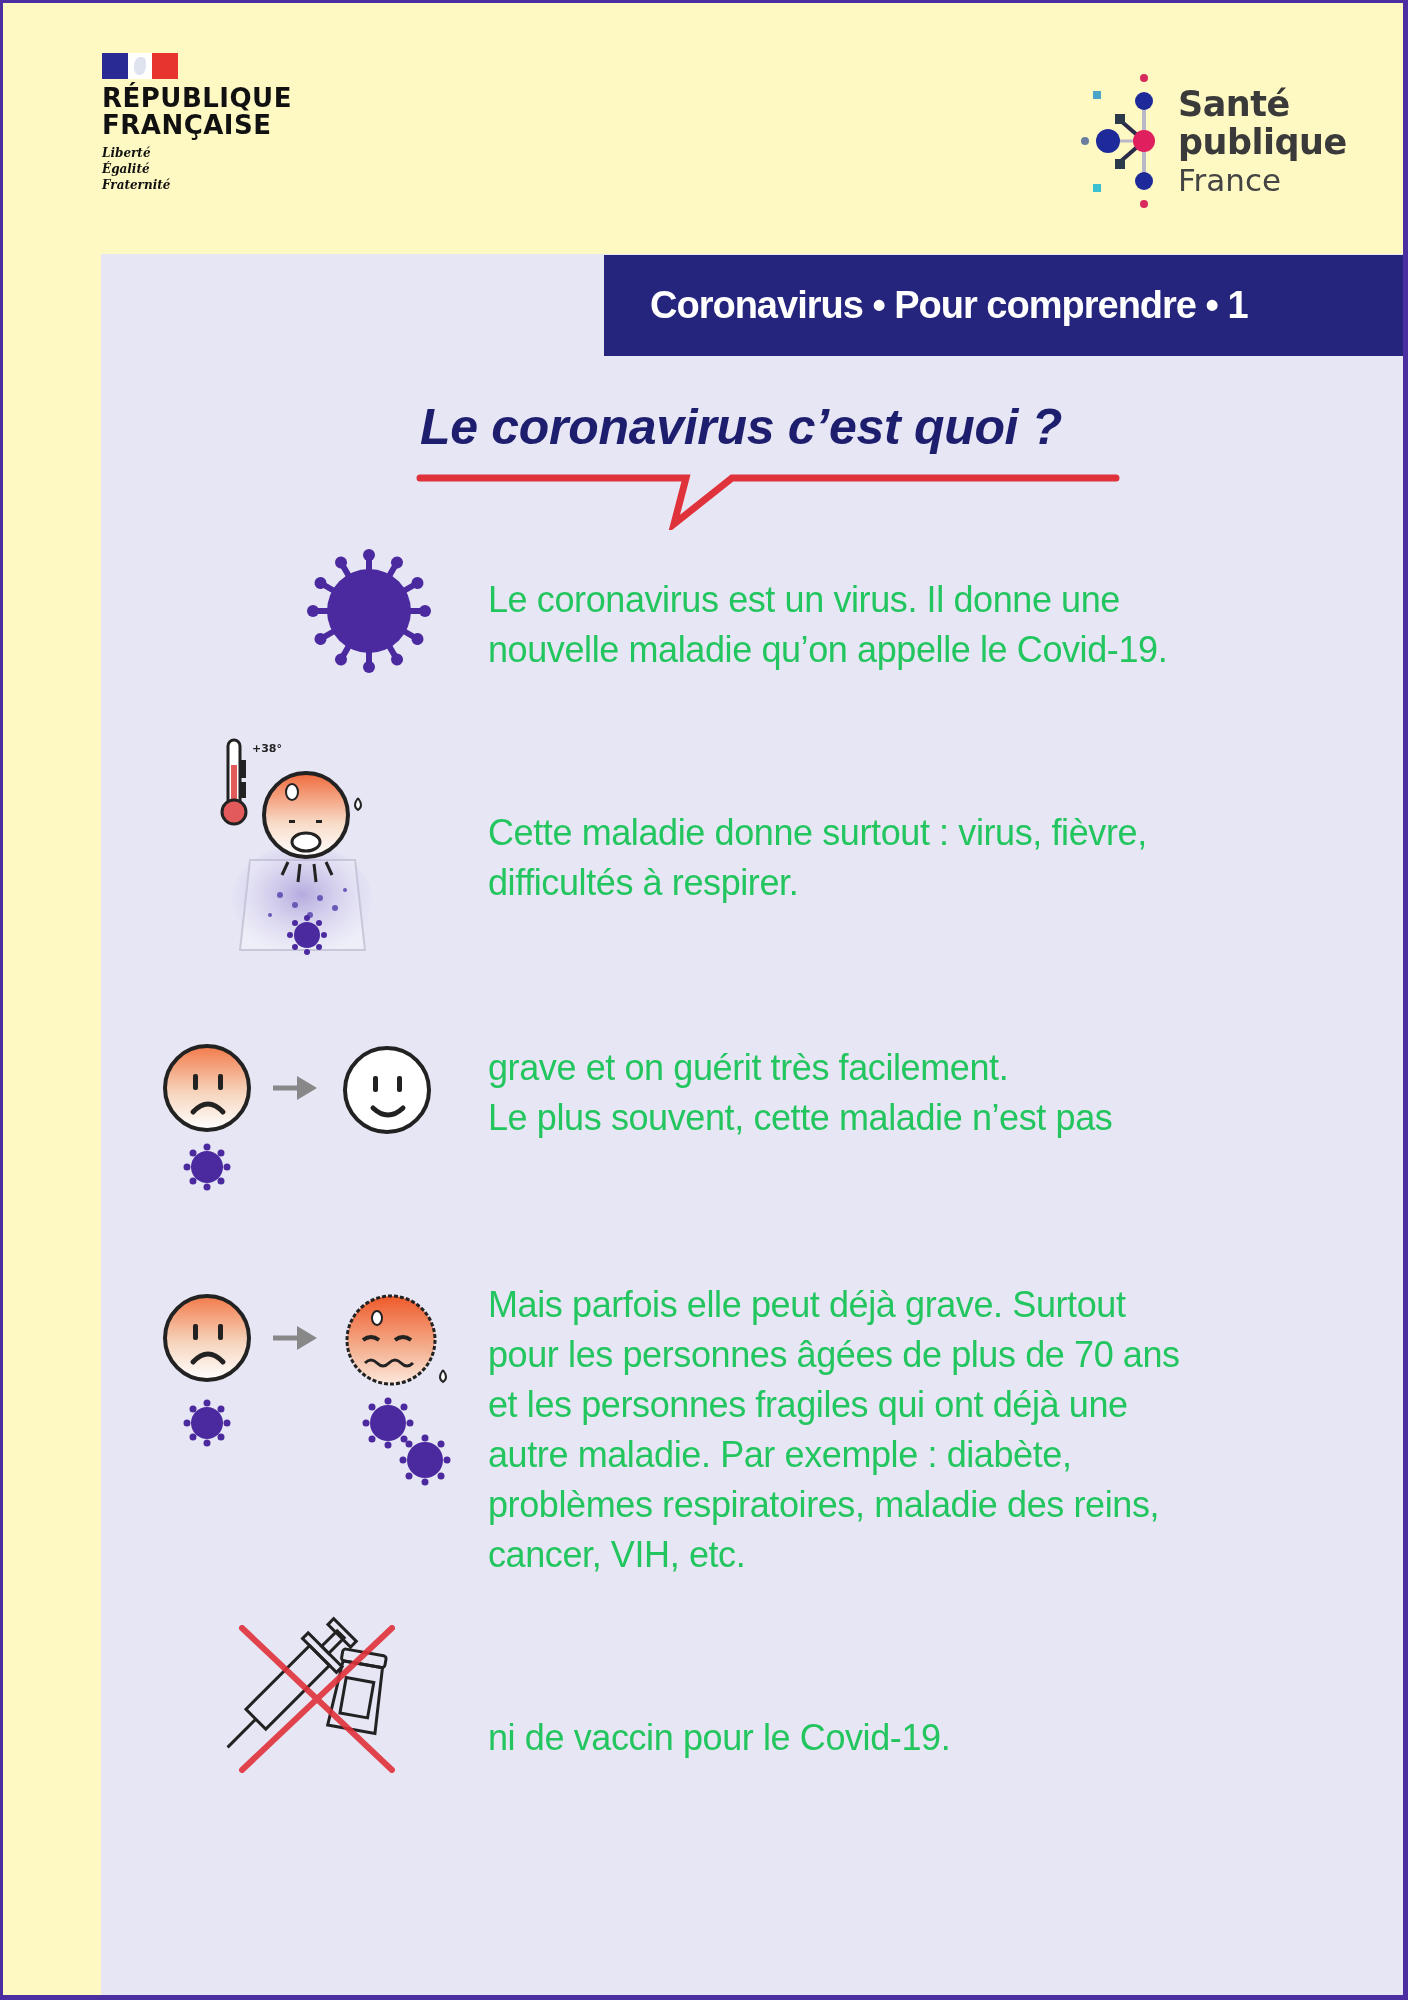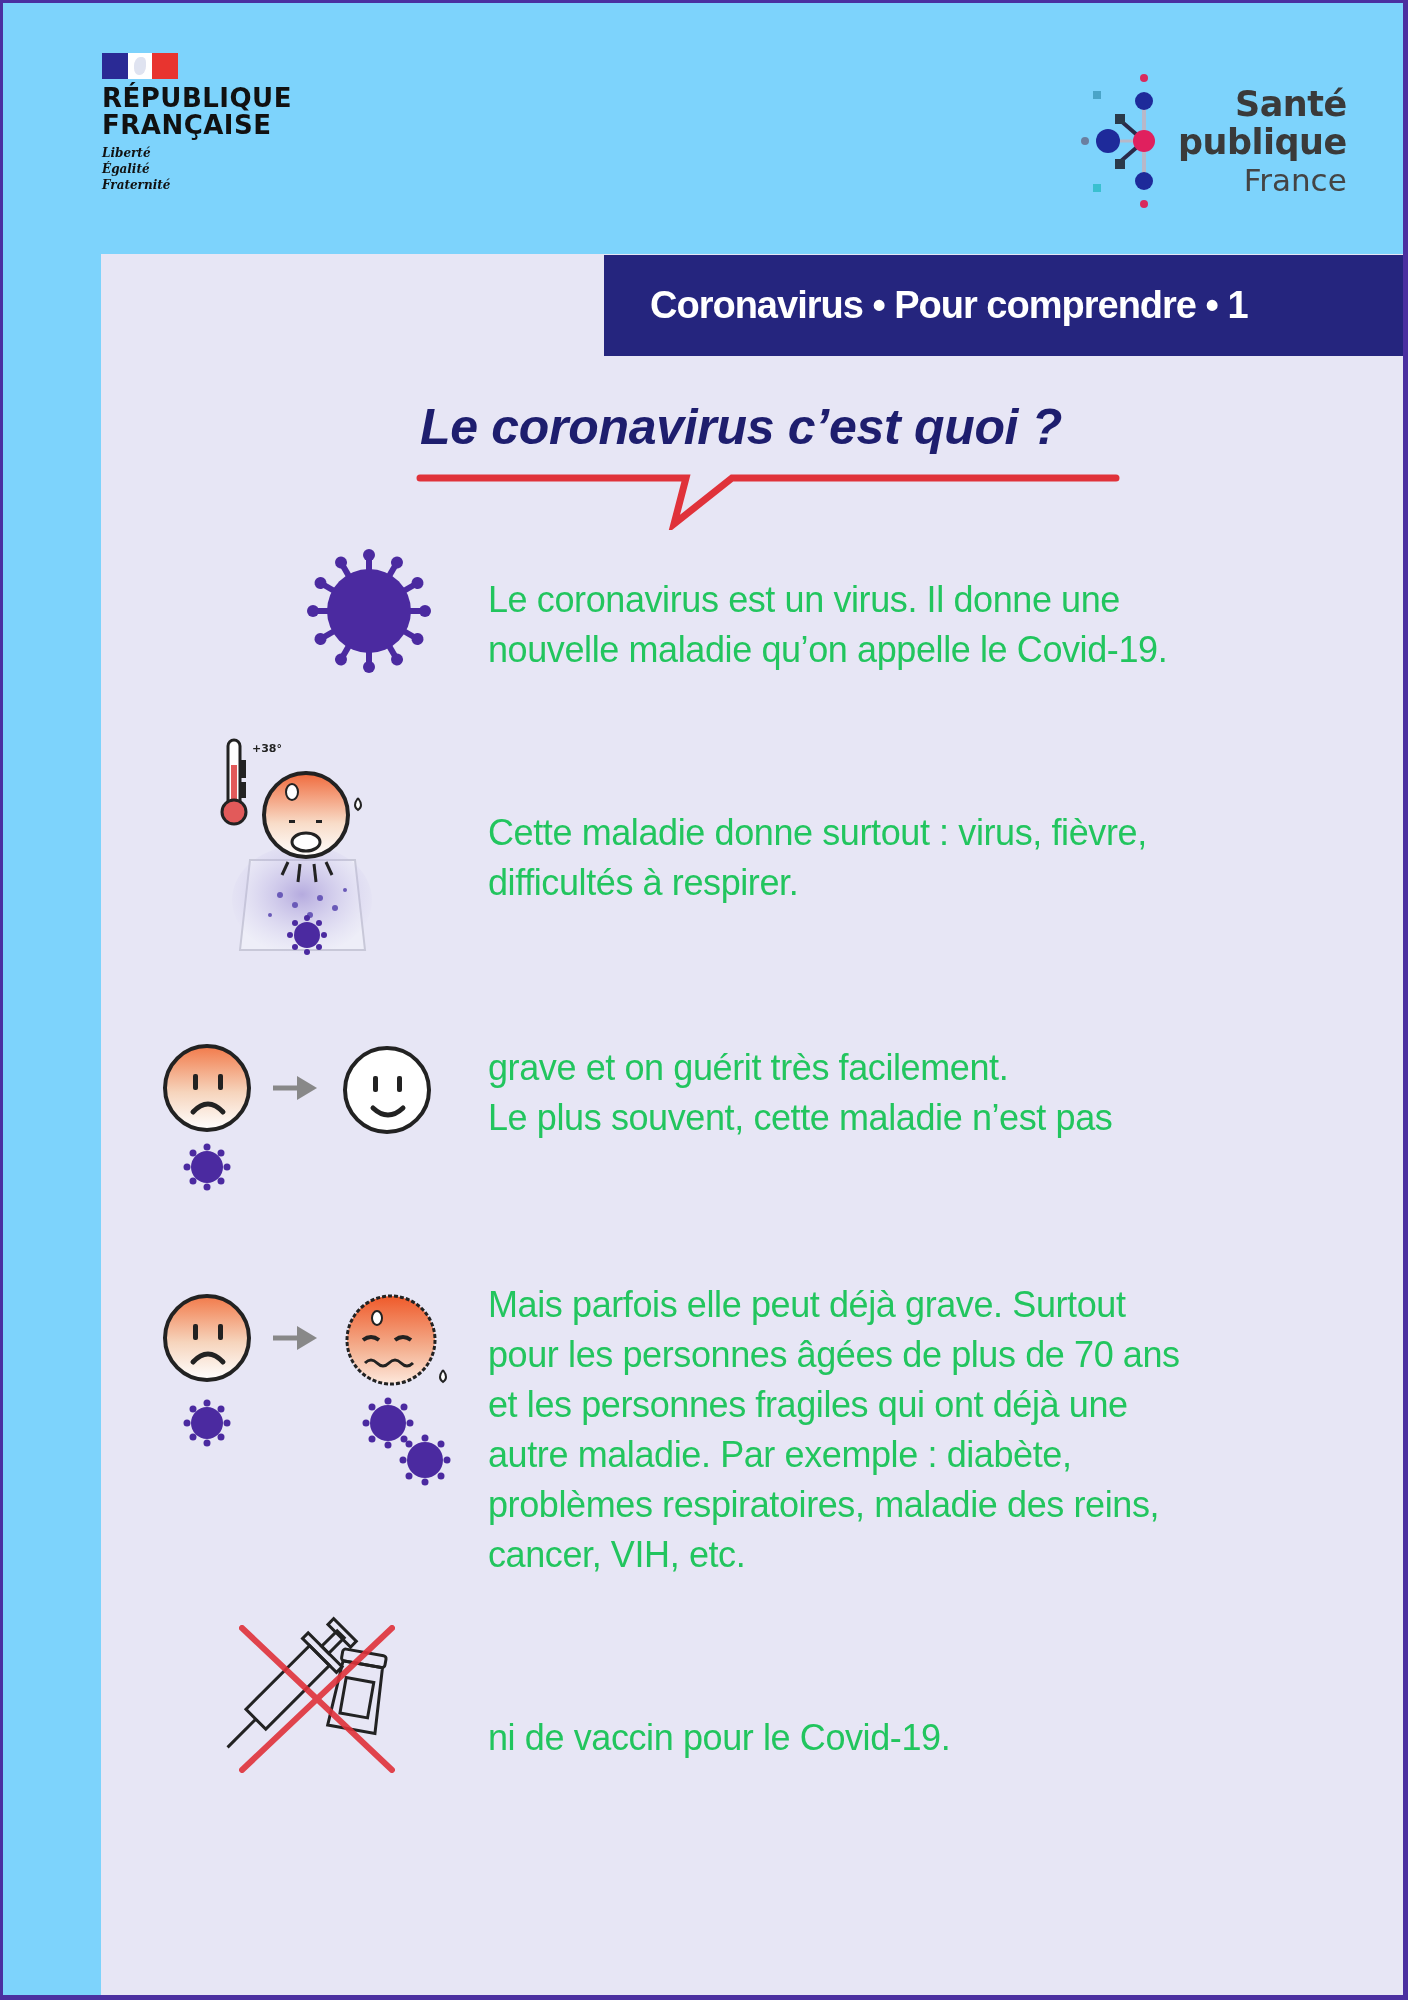--- a/index.html
+++ b/index.html
@@ -3,40 +3,40 @@
 <meta charset="utf-8">
 <style>
   html, body { margin:0; padding:0; }
   body {
     width:1408px; height:2000px; position:relative; overflow:hidden;
     background:#4b2fa0;
     font-family:"Liberation Sans", "DejaVu Sans", sans-serif;
   }
   .page {
     position:absolute; left:3px; top:3px; width:1400px; height:1992px;
-    background:#7dd3fc;
+    background:#fef9c3;
   }
   .panel {
     position:absolute; left:98px; top:251px; width:1302px; height:1741px;
     background:#e7e6f5;
   }
   
   .rf { position:absolute; left:99px; top:50px; }
   .rf-flag { display:flex; width:76px; height:26px; }
   .rf-flag .b { width:26px; background:#2a2a95; }
   .rf-flag .w { width:24px; background:#ffffff; position:relative; }
   .rf-flag .w::after{ content:""; position:absolute; left:6px; top:4px; width:12px; height:18px; border-radius:50% 30% 50% 40%; background:#dfe3f0; }
   .rf-flag .r { width:26px; background:#e8342f; }
   .rf-name { margin-top:6px; font-weight:900; font-size:26px; line-height:27px; color:#111; letter-spacing:0.5px; font-family:"DejaVu Sans", sans-serif; }
   .rf-motto { margin-top:6px; font-style:italic; font-weight:700; font-size:12px; line-height:16px; color:#111; font-family:"DejaVu Serif", serif; }
 
   
   .spf { position:absolute; left:1075px; top:68px; width:260px; height:150px; }
   .spf-mark { position:absolute; left:0; top:0; width:110px; height:150px; }
-  .spf-text { position:absolute; left:100px; top:14px; color:#3a3a3a;text-align:right; }
+  .spf-text { position:absolute; left:100px; top:14px; color:#3a3a3a; }
   .spf-text .l1, .spf-text .l2 { font-weight:900; font-size:35px; line-height:38px; font-family:"DejaVu Sans", sans-serif; letter-spacing:-0.5px; }
   .spf-text .l3 { font-size:31px; line-height:38px; font-family:"DejaVu Sans", sans-serif; letter-spacing:0px; color:#444; }
 
   
   .band {
     position:absolute; left:604px; top:255px; width:799px; height:101px;
     background:#25257e;
     display:flex; align-items:center;
   }
   .band span {

